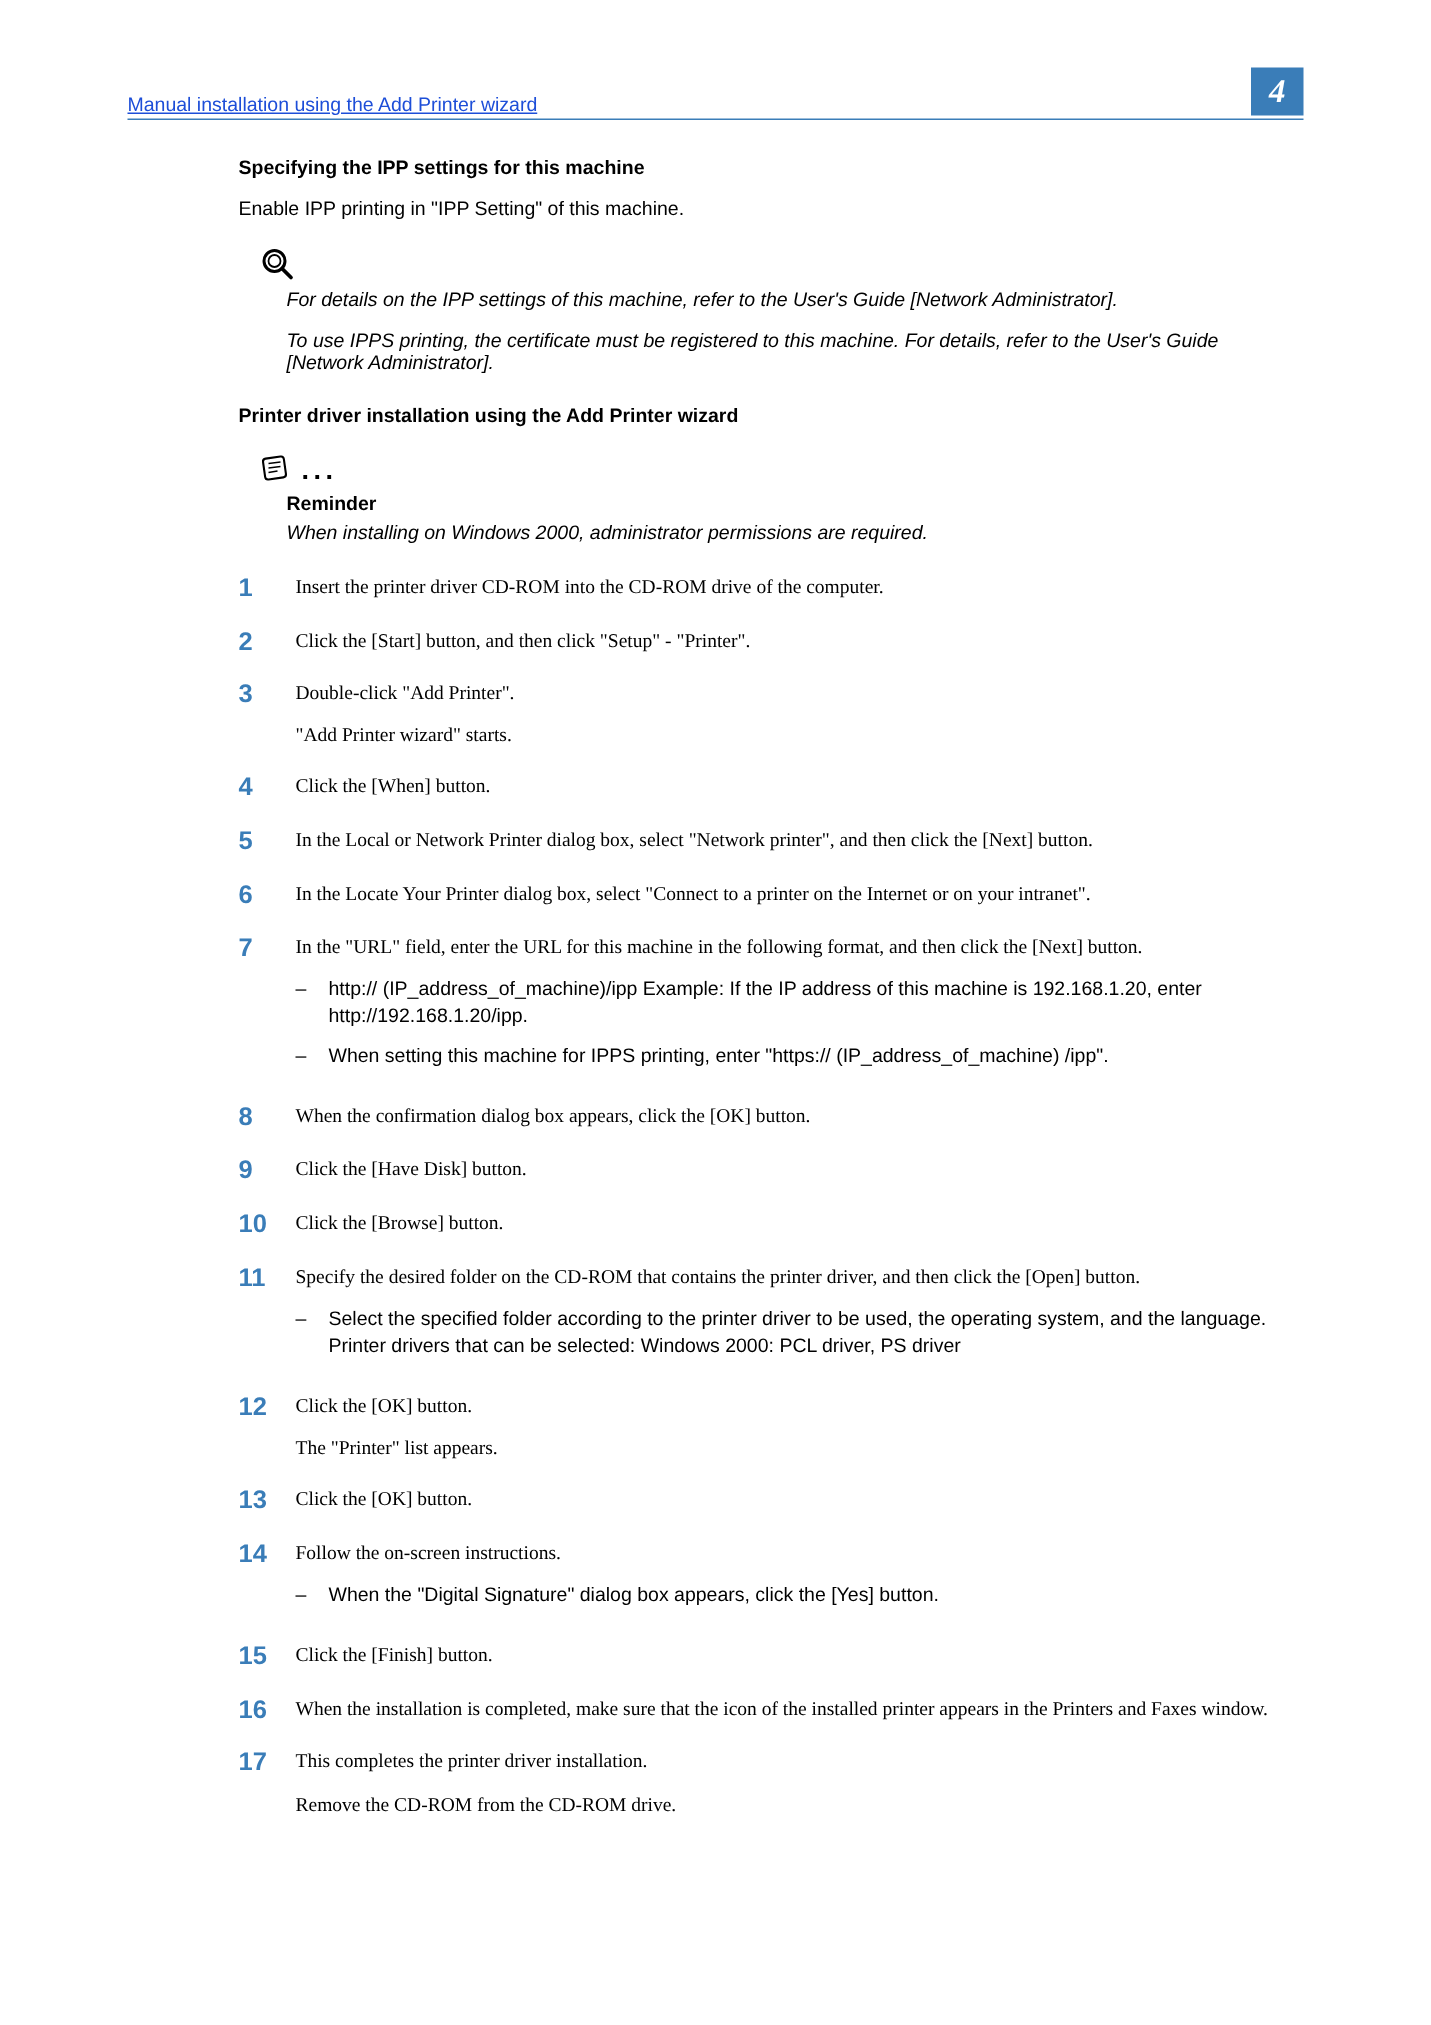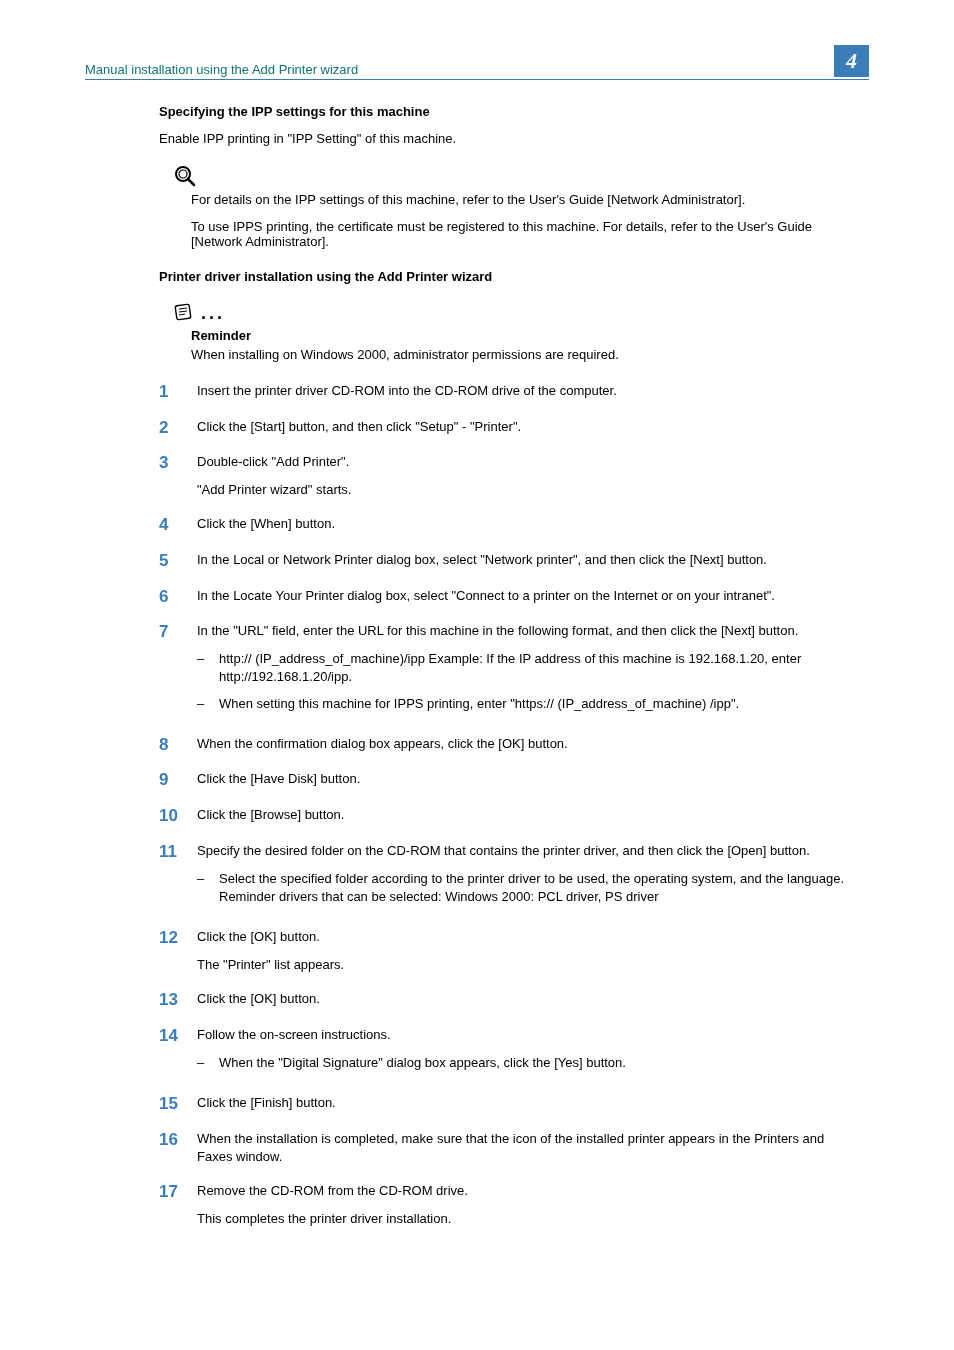--- a/index.html
+++ b/index.html
@@ -17,21 +17,22 @@
     .header-row {
       display: flex;
       justify-content: space-between;
       align-items: flex-end;
       border-bottom: 1px solid #3a7db8;
       padding-bottom: 2px;
       margin-bottom: 24px;
     }
     .header-title {
       font-size: 13px;
-      color: #0f766e;
+      color: #1d4ed8;
+      text-decoration: underline;
     }
     .header-chapter {
       background: #3a7db8;
       color: #fff;
       font-weight: bold;
       font-style: italic;
       font-size: 22px;
       padding: 3px 12px;
       font-family: "Times New Roman", serif;
     }
@@ -57,20 +58,21 @@
       display: flex;
       align-items: center;
       gap: 6px;
     }
     .note-label {
       font-weight: bold;
       margin-left: 32px;
       margin-bottom: 4px;
     }
     .note-body {
+      font-style: italic;
       margin-left: 32px;
       margin-bottom: 12px;
     }
     .steps {
       margin-top: 6px;
     }
     .step {
       display: flex;
       margin-bottom: 16px;
     }
@@ -81,20 +83,21 @@
       width: 38px;
       flex-shrink: 0;
       line-height: 1.15;
     }
     .step-body {
       flex: 1;
       line-height: 1.4;
     }
     .step-body p {
       margin: 0 0 10px 0;
+      font-family: Liberation Serif, serif;
     }
     .step-body p:last-child { margin-bottom: 0; }
     .sub {
       display: flex;
       margin: 8px 0 6px 0;
     }
     .sub-dash {
       width: 22px;
       flex-shrink: 0;
     }
@@ -219,21 +222,21 @@
           <div class="step-body">
             <p>Click the [Browse] button.</p>
           </div>
         </div>
         <div class="step">
           <div class="step-num">11</div>
           <div class="step-body">
             <p>Specify the desired folder on the CD-ROM that contains the printer driver, and then click the [Open] button.</p>
             <div class="sub">
               <div class="sub-dash">–</div>
-              <div class="sub-text">Select the specified folder according to the printer driver to be used, the operating system, and the language. Reminder drivers that can be selected: Windows 2000: PCL driver, PS driver</div>
+              <div class="sub-text">Select the specified folder according to the printer driver to be used, the operating system, and the language. Printer drivers that can be selected: Windows 2000: PCL driver, PS driver</div>
             </div>
           </div>
         </div>
         <div class="step">
           <div class="step-num">12</div>
           <div class="step-body">
             <p>Click the [OK] button.</p>
             <p>The "Printer" list appears.</p>
           </div>
         </div>
@@ -261,21 +264,21 @@
         </div>
         <div class="step">
           <div class="step-num">16</div>
           <div class="step-body">
             <p>When the installation is completed, make sure that the icon of the installed printer appears in the Printers and Faxes window.</p>
           </div>
         </div>
         <div class="step">
           <div class="step-num">17</div>
           <div class="step-body">
+            <p>This completes the printer driver installation.</p>
             <p>Remove the CD-ROM from the CD-ROM drive.</p>
-            <p>This completes the printer driver installation.</p>
           </div>
         </div>
       </div>
 
   </div>
 
 </div>
 
 </body></html>

